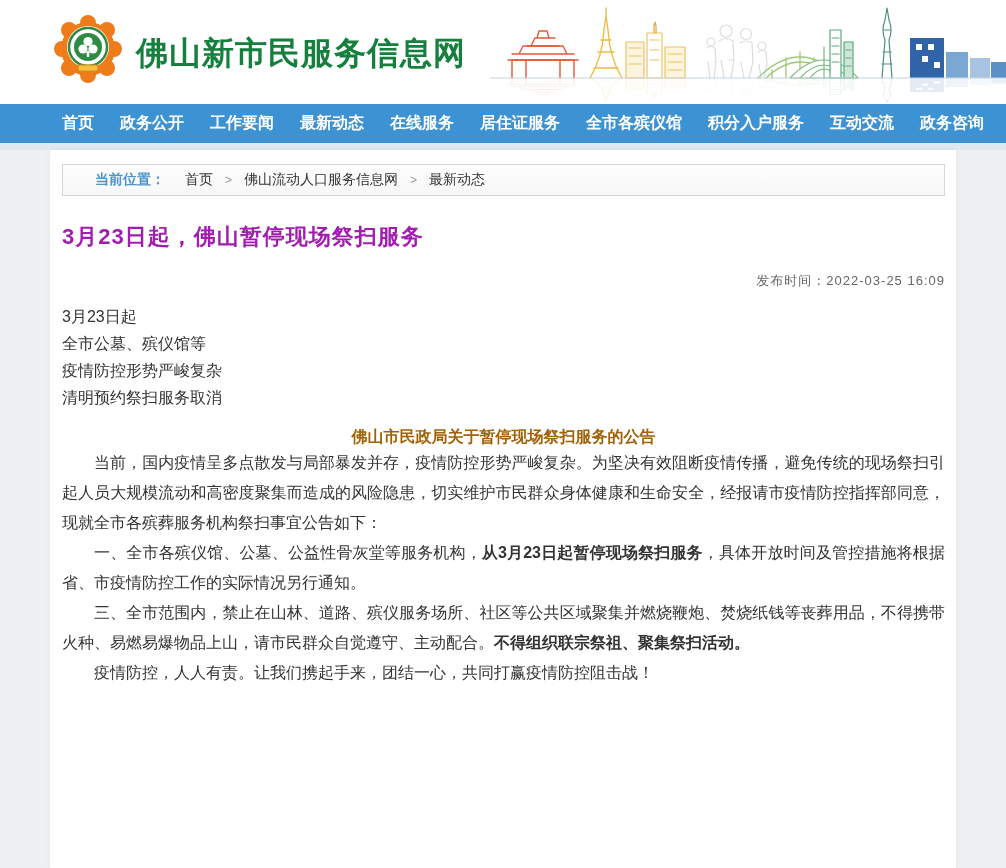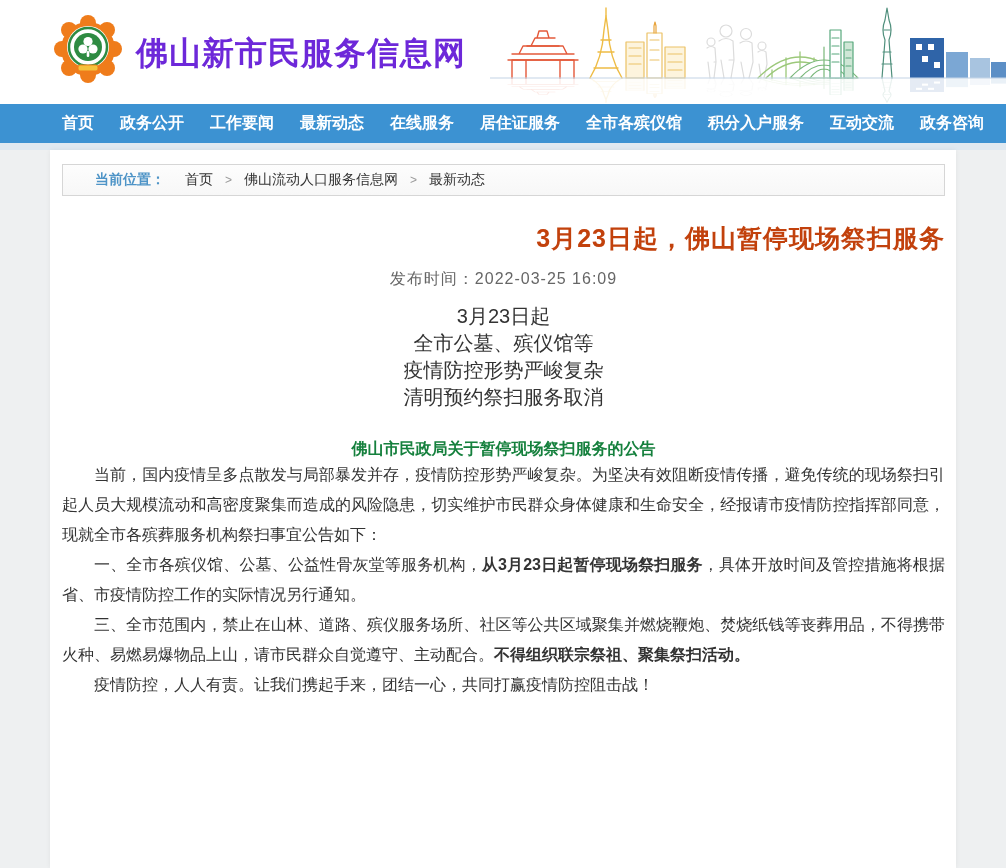--- a/index.html
+++ b/index.html
@@ -3,48 +3,48 @@
 <meta charset="utf-8">
 <style>
   * { margin:0; padding:0; box-sizing:border-box; }
   html,body { width:1006px; height:868px; overflow:hidden; }
   body { font-family:"Liberation Sans","DejaVu Sans",sans-serif; background:#eef0f1; }
 
   
   .site-header { position:relative; width:1006px; height:104px; background:#ffffff; overflow:hidden; }
   .logo-badge { position:absolute; left:52px; top:13px; width:72px; height:72px; }
   .site-title { position:absolute; left:136px; top:32px; font-size:32px; font-weight:bold;
-                color:#6d28d9; letter-spacing:1px; white-space:nowrap; }
+                color:#15803d; letter-spacing:1px; white-space:nowrap; }
   .skyline { position:absolute; right:0; top:0; }
 
   
   .main-nav { width:1006px; height:39px; background:#3c92d2; display:flex; align-items:center;
               padding-left:62px; gap:26px; }
   .nav-item { color:#ffffff; font-size:16px; font-weight:bold; text-decoration:none;
               white-space:nowrap; cursor:pointer; }
   .nav-strip { width:1006px; height:7px; background:#dfe9f1; }
 
   
   .card { margin:0 50px; width:906px; min-height:718px; background:#ffffff;
           padding:14px 11px 30px 12px; box-shadow:0 0 5px rgba(0,0,0,0.06); }
 
   .breadcrumb { height:32px; border:1px solid #d6d6d6; background:linear-gradient(#fdfdfd,#f7f7f7);
                 display:flex; align-items:center; padding-left:32px; font-size:14px; }
   .bc-label { color:#4e94c7; font-weight:bold; margin-right:20px; }
   .bc-link { color:#333333; text-decoration:none; cursor:pointer; }
   .bc-sep { color:#999999; margin:0 12px; font-size:12px; }
 
-  .article-title { margin-top:26px; text-align:right; font-size:25px; font-weight:bold;
-                   color:#c2410c; letter-spacing:1px; }
-  .publish-time { margin-top:14px; text-align:center; font-size:16px; color:#666666; letter-spacing:1px; }
+  .article-title { margin-top:26px; text-align:left; font-size:22px; font-weight:bold;
+                   color:#a21caf; letter-spacing:1px; }
+  .publish-time { margin-top:20px; text-align:right; font-size:13px; color:#666666; letter-spacing:1px; }
 
-  .intro { margin-top:13px; text-align:center; font-size:20px; color:#333333; }
+  .intro { margin-top:13px; font-size:16px; color:#333333; }
   .intro p { line-height:27px; }
 
-  .notice-heading { margin-top:28px; text-align:center; font-size:16px; font-weight:bold; color:#15803d; }
+  .notice-heading { margin-top:16px; text-align:center; font-size:16px; font-weight:bold; color:#a16207; }
 
   .body-text { margin-top:0; font-size:16px; color:#333333; }
   .body-text p { line-height:30px; text-indent:2em; text-align:justify; }
   .body-text b { font-weight:bold; }
 </style>
 </head>
 <body>
 
 <div class="page">
 

